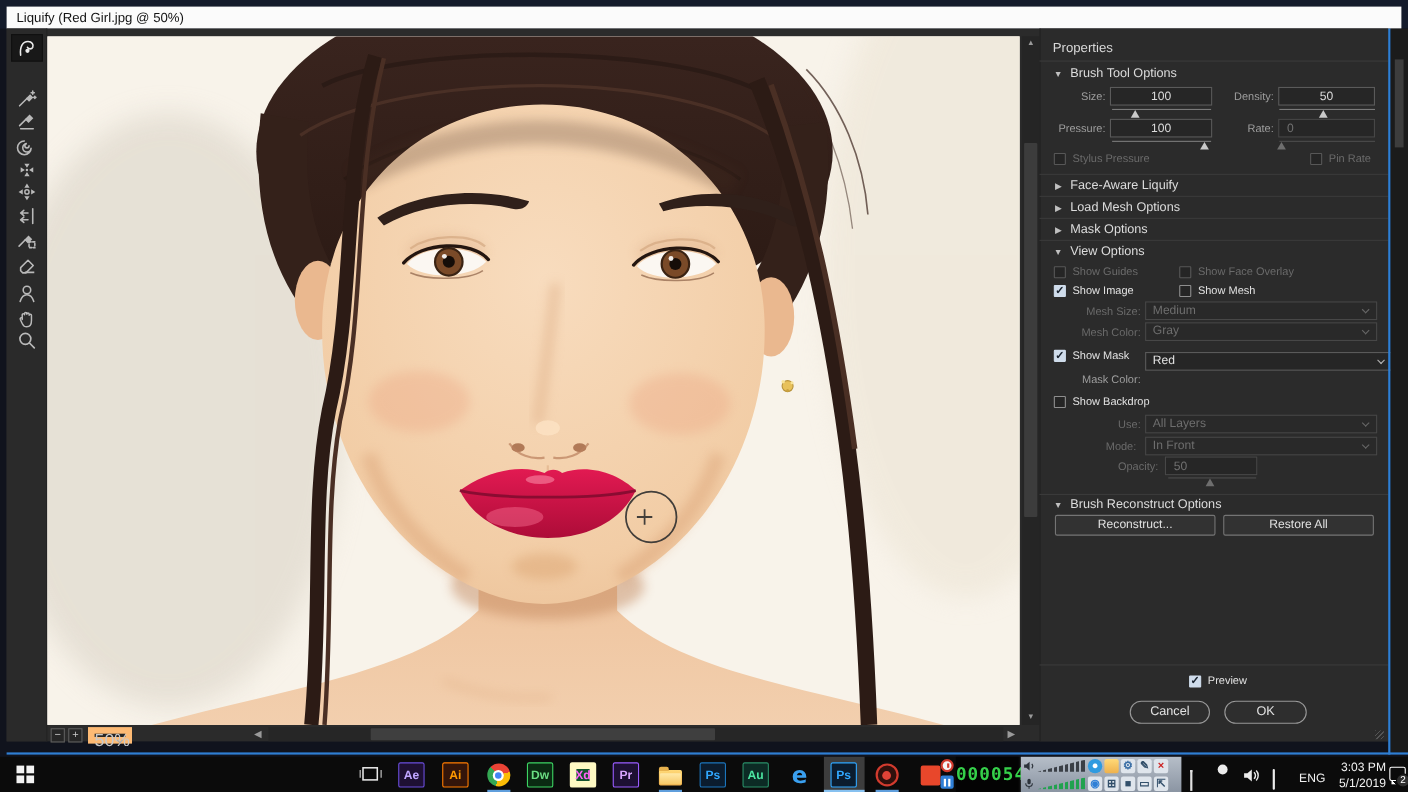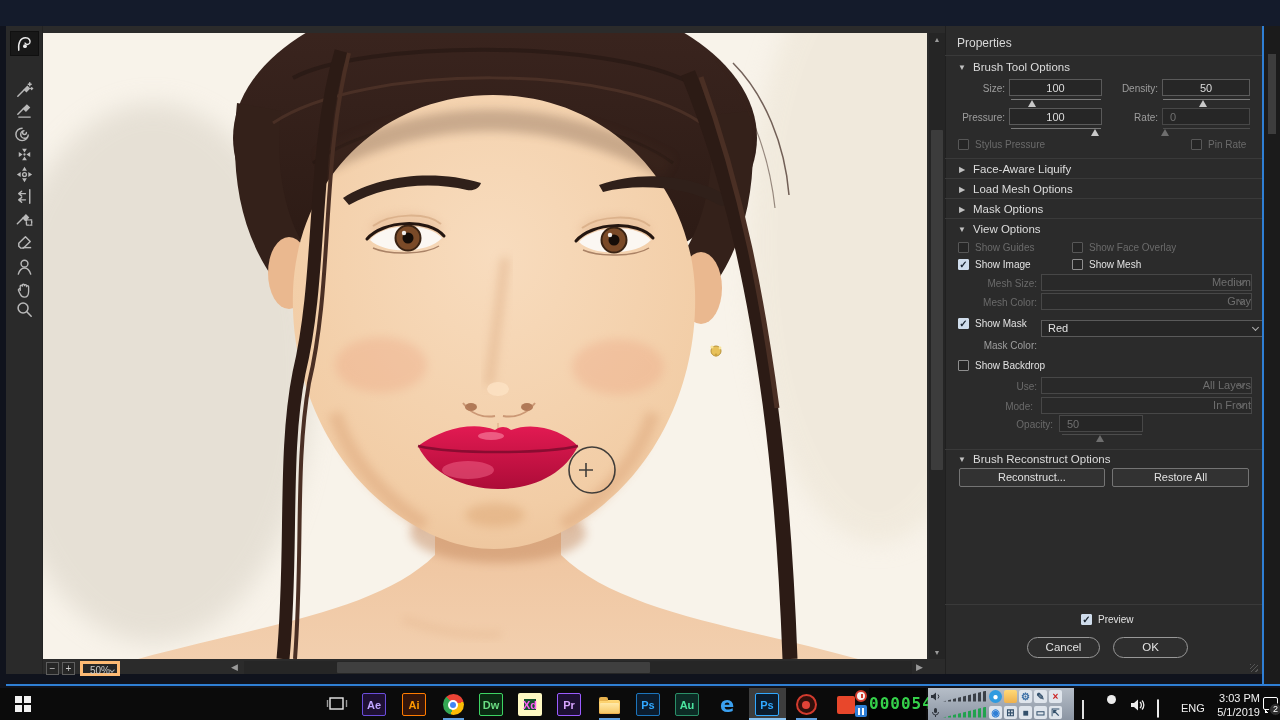--- a/index.html
+++ b/index.html
@@ -24,22 +24,22 @@
   .canvas { position:absolute; left:43px; top:33px; width:884px; height:626px; background:#f7f2e9; overflow:hidden; }
 
   
   .vscroll { position:absolute; left:929px; top:33px; width:16px; height:626px; background:#252525; }
   .vscroll .arr { position:absolute; left:0; width:16px; text-align:center; font-size:7px; color:#9a9a9a; }
   .vthumb { position:absolute; left:2px; top:97px; width:12px; height:340px; background:#3c3c3c; border-radius:1px; }
 
   
   .zbtn { position:absolute; top:662px; width:13px; height:13px; background:#262626; border:1px solid #5e5e5e;
           color:#c9c9c9; font-size:10px; line-height:11px; text-align:center; }
-  .zoomdd { position:absolute; left:80px; top:661px; width:40px; height:15px; background:#262626; border:3px solid #fdba74;
-            color:#c9c9c9; font-size:10px; line-height:13px; text-align:center; }
+  .zoomdd { position:absolute; left:80px; top:661px; width:40px; height:15px; background:#262626; border:6px solid #fdba74;
+            color:#c9c9c9; font-size:16px; line-height:13px; text-align:center; }
   .zoomdd .chev { position:absolute; right:3px; top:4px; width:4px; height:4px; border:solid #aaa; border-width:0 1px 1px 0; transform:rotate(45deg); }
   .hscroll { position:absolute; left:244px; top:661px; width:668px; height:13px; background:#262626; }
   .hthumb  { position:absolute; left:93px; top:1px; width:313px; height:11px; background:#3f3f3f; border-radius:1px; }
   .harr { position:absolute; top:662px; font-size:9px; color:#9a9a9a; }
 
   
   .props { position:absolute; left:945px; top:26px; width:317px; height:648px; background:#2b2b2b; border-left:1px solid #202020; }
   .ptitle { position:absolute; left:957px; top:36px; font-size:12px; color:#d8d8d8; }
   .sep { position:absolute; left:945px; width:317px; height:1px; background:#3a3a3a; }
   .tri { position:absolute; font-size:8px; color:#c0c0c0; }
@@ -57,21 +57,21 @@
                    border-right:4px solid transparent; border-bottom:7px solid #c9c9c9; transform:translateX(-4px); }
   .slider.dis::before { background:#4c4c4c; }
   .slider.dis .thumb { border-bottom-color:#6e6e6e; }
   .cb { position:absolute; width:11px; height:11px; border:1px solid #8e8e8e; background:#252525; border-radius:1px;
         font-size:10px; line-height:10px; text-align:center; color:#16202c; }
   .cb.dis { border-color:#575757; }
   .cb.on { background:#cfdceb; border-color:#cfdceb; font-weight:bold; }
   .dd { position:absolute; height:17px; background:#262626; border:1px solid #5a5a5a; color:#e2e2e2;
         font-size:11px; line-height:15px; padding-left:6px; }
   .dd .chev { position:absolute; right:7px; top:4px; width:5px; height:5px; border:solid #b0b0b0; border-width:0 1.5px 1.5px 0; transform:rotate(45deg); }
-  .dd.dis { color:#6e6e6e; border-color:#474747; background:#292929;text-align:right; }
+  .dd.dis { color:#6e6e6e; border-color:#474747; background:#292929; }
   .dd.dis .chev { border-color:#666; }
   .pbtn { position:absolute; height:19px; background:#323232; border:1px solid #747474; border-radius:2px;
           color:#e0e0e0; font-size:11px; line-height:17px; text-align:center; cursor:pointer; }
   .pill { position:absolute; height:21px; background:#2e2e2e; border:1px solid #989898; border-radius:11px;
           color:#e2e2e2; font-size:11.5px; line-height:19px; text-align:center; cursor:pointer; }
   .gripdots { position:absolute; left:1250px; top:664px; width:8px; height:8px;
               background:repeating-linear-gradient(135deg,#555 0 1px,transparent 1px 3px); }
 
   
   .vblue { position:absolute; left:1262px; top:26px; width:2px; height:660px; background:#2f7fd4; }
@@ -136,20 +136,23 @@
                    background:linear-gradient(45deg,#fff 50%,transparent 50%); }
   .badge { position:absolute; left:1269px; top:703px; width:13px; height:13px; background:#2f2f2f; border:1px solid #0b0b0b;
            border-radius:50%; color:#fff; font-size:9px; line-height:11px; text-align:center; }
 </style>
 </head>
 <body>
 
 <div class="ui">
 
   <div class="topband"></div>
+  <div class="titlebar">
+    <span>Liquify (Red Girl.jpg @ 50%)</span>
+  </div>
   <div class="dialog"></div>
 
   <div class="tools">
     <div class="tool selected" style="top:5px">
       <svg viewBox="0 0 22 22" fill="none" stroke="currentColor" stroke-width="1.5" stroke-linecap="round">
           <path d="M5 18 C4 10 7 5 12 5 C16 5 17.5 8 16.5 10.5 C15.5 12.5 12.5 12.5 11.5 10.5"></path>
           <circle cx="11.5" cy="13.8" r="2" fill="currentColor" stroke="none"></circle>
         </svg>
     </div>
     <div class="tool" style="top:51px">

